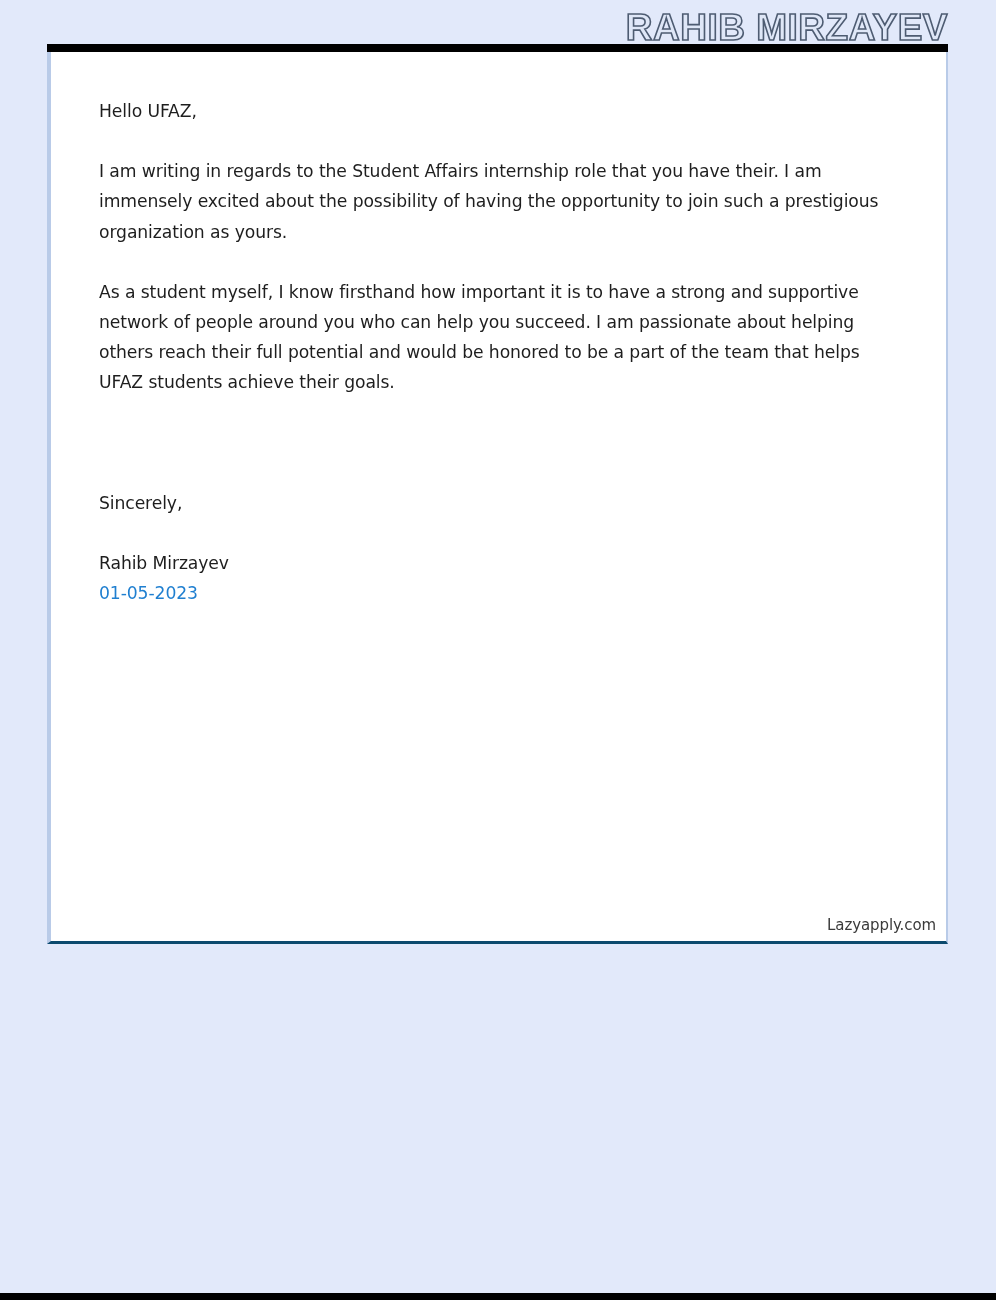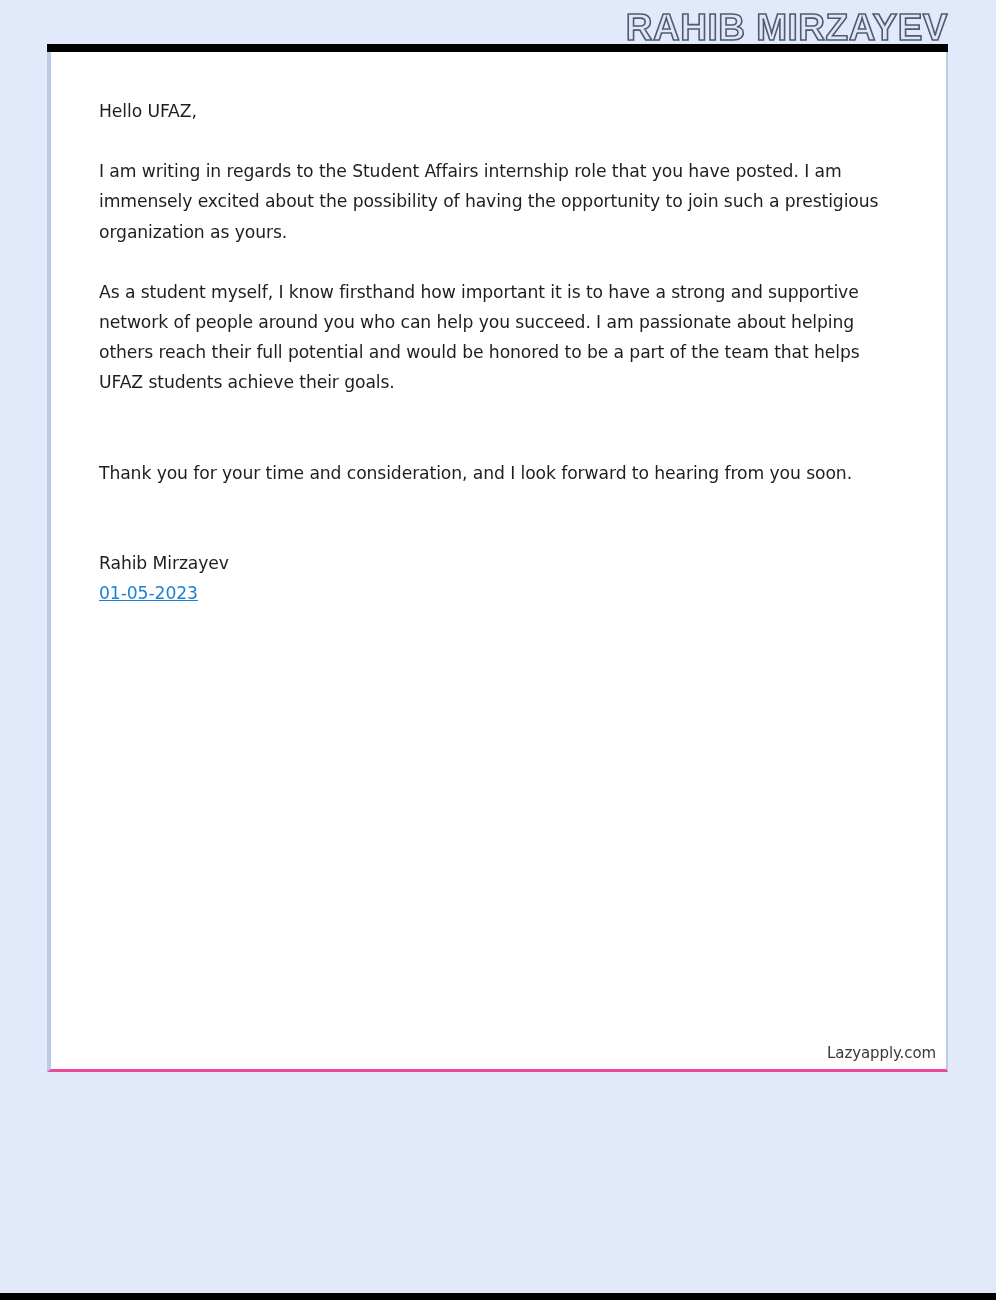--- a/index.html
+++ b/index.html
@@ -45,25 +45,25 @@
     height: 8px;
     background: #000000;
   }
 
   
   .page-sheet {
     position: absolute;
     left: 47px;
     top: 52px;
     width: 901px;
-    height: 1020px;
+    height: 892px;
     background: #ffffff;
     border-left: 4px solid #b9cbe8;
     border-right: 2px solid #b9cbe8;
-    border-bottom: 3px solid #ec4899;
+    border-bottom: 3px solid #0c4a6e;
     box-sizing: border-box;
   }
 
   .letter-body {
     position: absolute;
     left: 48px;
     top: 44px;
     width: 805px;
   }
 
@@ -81,21 +81,20 @@
   .gap-para { height: 30px; }
   .gap-small { height: 30px; }
 
   .date-line {
     font-family: "DejaVu Sans", sans-serif;
     font-size: 17.2px;
     line-height: 30.2px;
     color: #1f7fd0;
     margin: 0;
     letter-spacing: -0.1px;
-    text-decoration: underline;
   }
 
   
   .footer-brand {
     position: absolute;
     right: 10px;
     bottom: 8px;
     font-family: "DejaVu Sans", sans-serif;
     font-size: 15px;
     line-height: 16px;
@@ -121,35 +120,35 @@
 </div>
 
 <div class="page-sheet">
 
   <div class="letter-body">
 
     <p class="letter-line">Hello UFAZ,</p>
 
     <div class="gap-salutation"></div>
 
-    <p class="letter-para">I am writing in regards to the Student Affairs internship role that you have posted. I am immensely excited about the possibility of having the opportunity to join such a prestigious organization as yours.</p>
+    <p class="letter-para">I am writing in regards to the Student Affairs internship role that you have their. I am immensely excited about the possibility of having the opportunity to join such a prestigious organization as yours.</p>
 
     <div class="gap-para"></div>
 
     <p class="letter-para">As a student myself, I know firsthand how important it is to have a strong and supportive network of people around you who can help you succeed. I am passionate about helping others reach their full potential and would be honored to be a part of the team that helps UFAZ students achieve their goals.</p>
 
     <div class="gap-para"></div>
 
 
     <div class="gap-para"></div>
 
-    <p class="letter-para">Thank you for your time and consideration, and I look forward to hearing from you soon.</p>
 
     <div class="gap-small"></div>
 
+    <p class="letter-line">Sincerely,</p>
 
     <div class="gap-small"></div>
 
     <p class="letter-line">Rahib Mirzayev</p>
 
     <p class="date-line">01-05-2023</p>
 
   </div>
 
   <div class="footer-brand">Lazyapply.com</div>

